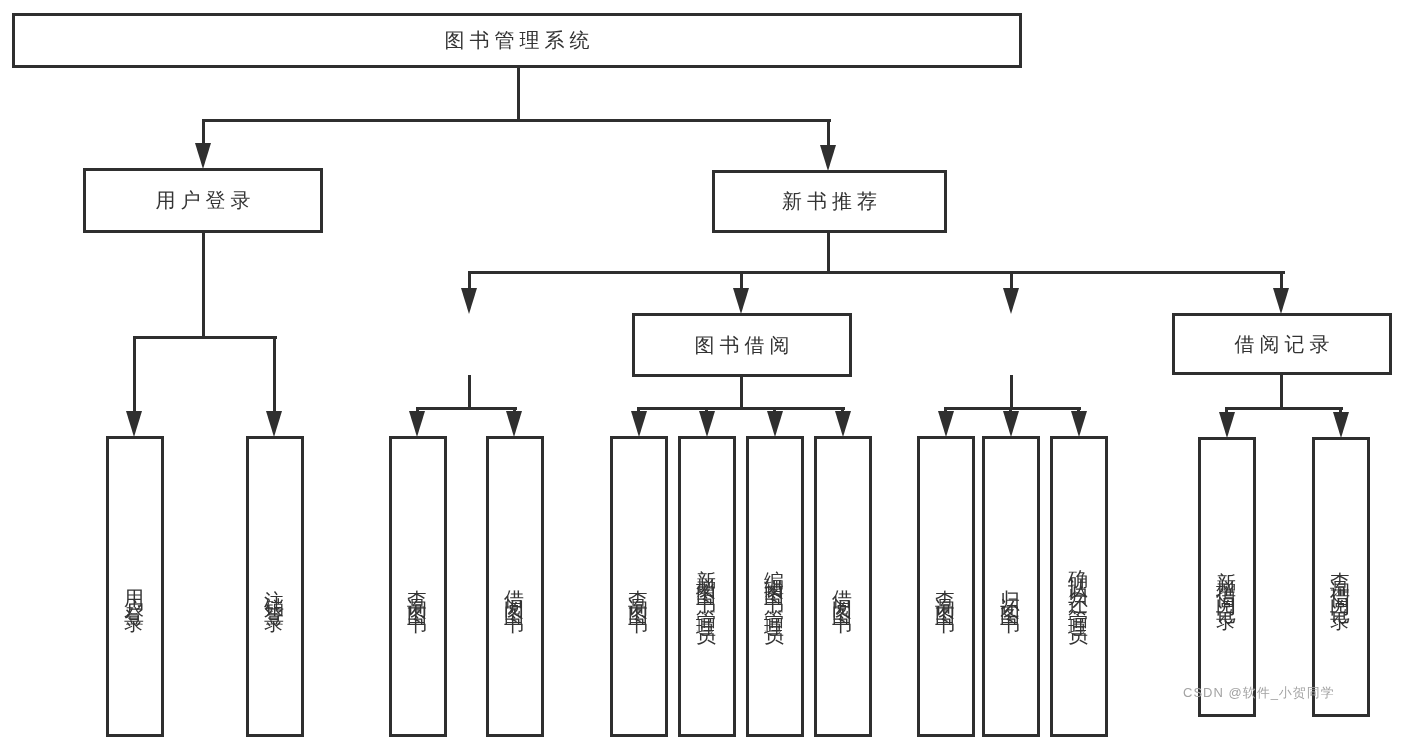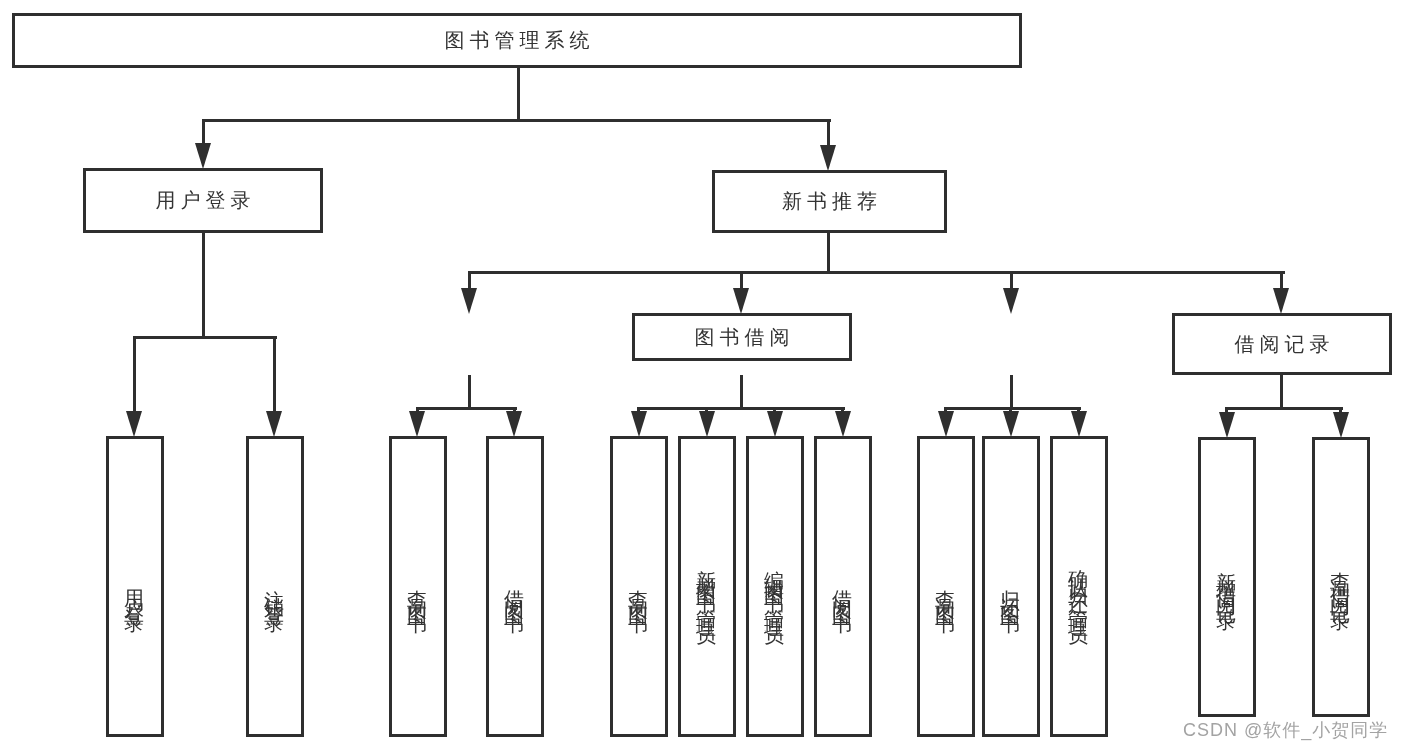--- a/index.html
+++ b/index.html
@@ -49,22 +49,22 @@
     writing-mode: vertical-rl;
     letter-spacing: 8px;
     text-indent: 0;
     padding-top: 6px;
     white-space: normal;
     font-size: 20px;
   }
   .watermark {
     position: absolute;
     left: 1183px;
-    top: 718px;
-    font-size: 18px;
+    top: 684px;
+    font-size: 13px;
     letter-spacing: 1px;
     color: var(--watermark);
     white-space: nowrap;
   }
 </style>
 </head>
 <body>
 
 <div class="canvas">
 
@@ -127,21 +127,21 @@
   <div class="arrow" style="left:1219px;top:412px"></div>
   <div class="arrow" style="left:1333px;top:412px"></div>
 
   <div class="node" style="left:12px;top:13px;width:1010px;height:55px">图书管理系统</div>
 
   <div class="node" style="left:83px;top:168px;width:240px;height:65px">用户登录</div>
 
   <div class="node" style="left:712px;top:170px;width:235px;height:63px">新书推荐</div>
 
 
-  <div class="node" style="left:632px;top:313px;width:220px;height:48px">图书借阅</div>
+  <div class="node" style="left:632px;top:313px;width:220px;height:64px">图书借阅</div>
 
 
   <div class="node" style="left:1172px;top:313px;width:220px;height:62px">借阅记录</div>
 
   <div class="node leaf" style="left:106px;top:436px;width:58px;height:301px">用户登录</div>
   <div class="node leaf" style="left:246px;top:436px;width:58px;height:301px">注销登录</div>
 
   <div class="node leaf" style="left:389px;top:436px;width:58px;height:301px">查询图书</div>
   <div class="node leaf" style="left:486px;top:436px;width:58px;height:301px">借阅图书</div>
 

